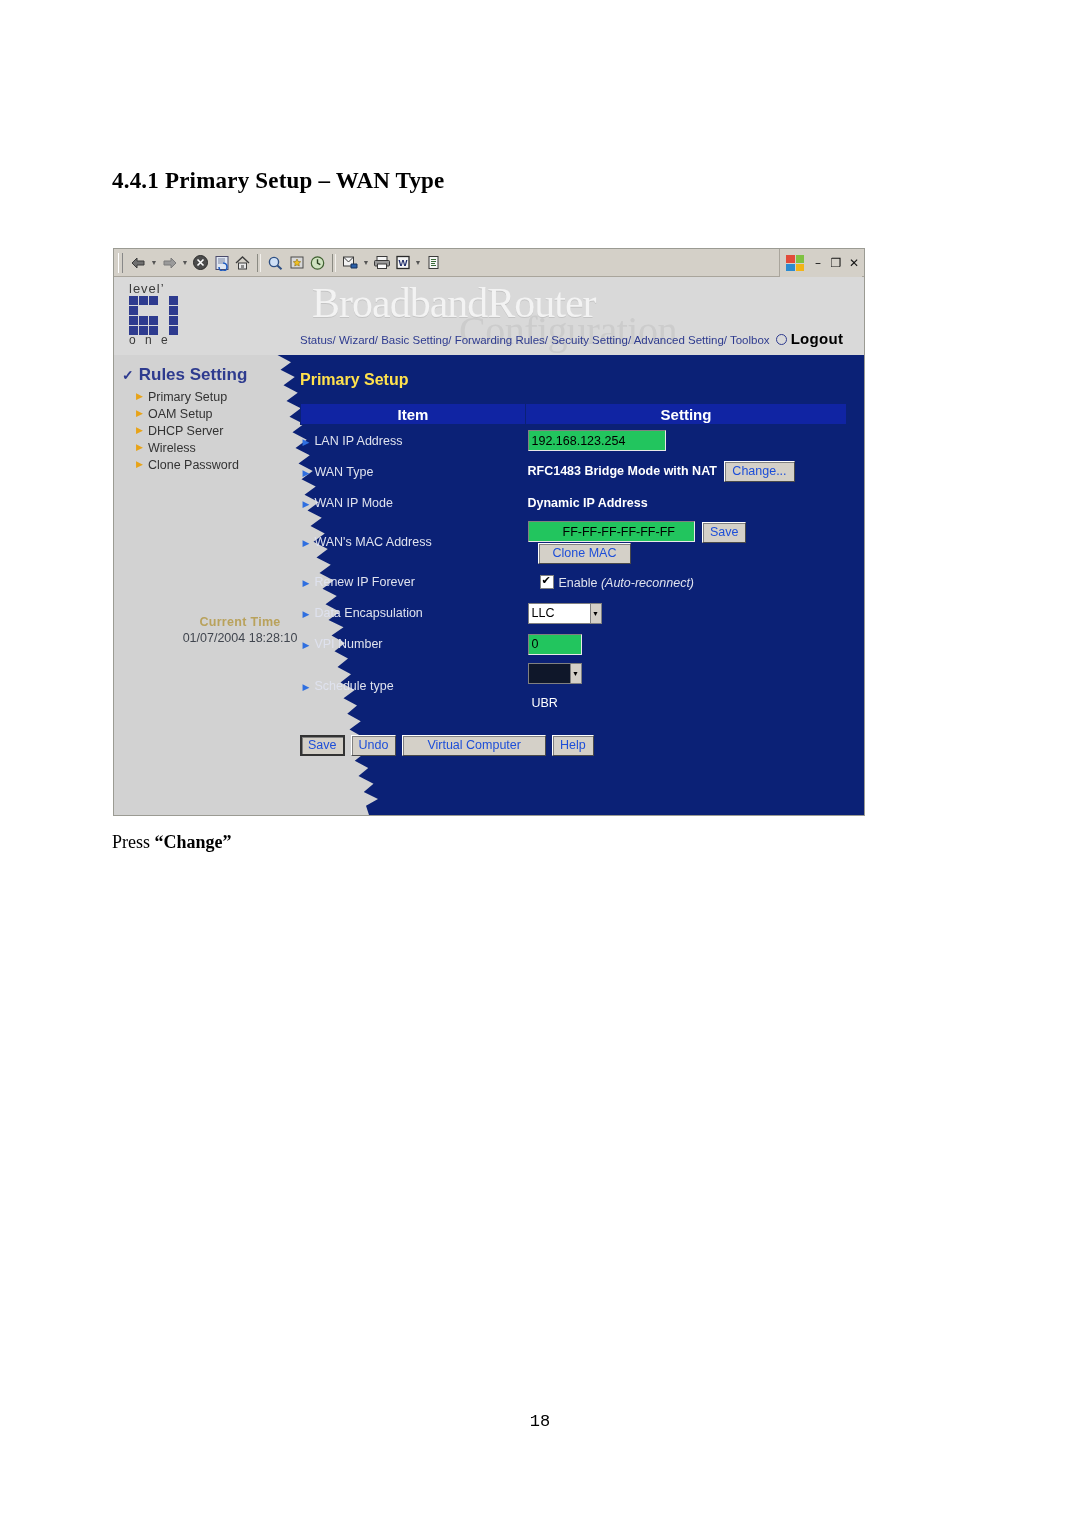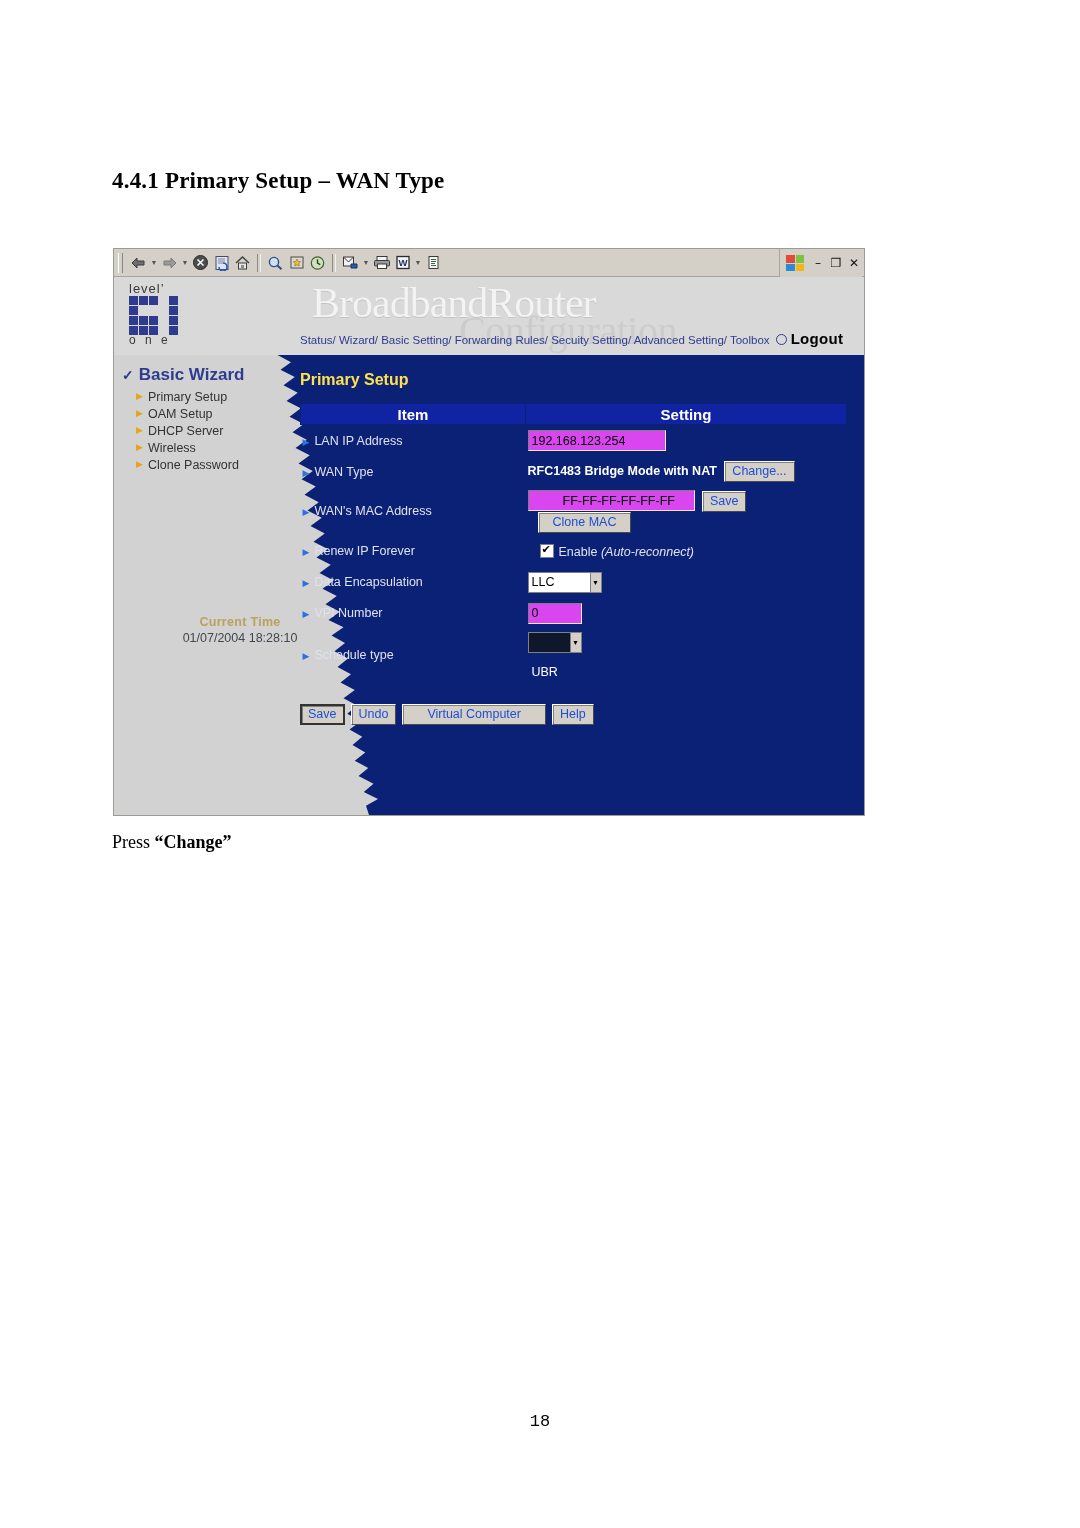--- a/index.html
+++ b/index.html
@@ -312,21 +312,21 @@
     color: #ffffff;
     font-size: 12.5px;
   }
   input.txt {
     font-family: "Liberation Sans", sans-serif;
     font-size: 12.5px;
     padding: 1px 3px;
     border: 1px solid #808080;
     border-right-color: #e8e8e8;
     border-bottom-color: #e8e8e8;
-    background: #d946ef;
+    background: #22c55e;
     color: #000;
     height: 17px;
     box-sizing: content-box;
   }
   .btn {
     font-family: "Liberation Sans", sans-serif;
     font-size: 12.5px;
     background: #d4d0c8;
     border: 1px solid;
     border-color: #fff #4a4a4a #4a4a4a #fff;
@@ -562,21 +562,21 @@
       <span>Status/ Wizard/ Basic Setting/ Forwarding Rules/ Secuity Setting/ Advanced Setting/ Toolbox</span><span class="logout-dot"></span><span class="logout-txt">Logout</span>
     </div>
   </div>
 
   <div class="rt-body">
     <div class="navy-panel"></div>
 
     <div class="sidebar">
       <div class="basic-setting">
         <span class="check-ico">✓</span>
-        <span>Basic Wizard</span>
+        <span>Rules Setting</span>
       </div>
       <div class="side-item">
         <span class="tri">▶</span>
         <span>Primary Setup</span>
       </div>
       <div class="side-item">
         <span class="tri">▶</span>
         <span>OAM Setup</span>
       </div>
       <div class="side-item">
@@ -621,20 +621,28 @@
           <tr>
             <td class="itm">
               <span class="tri-b">▶</span><span>WAN Type</span>
             </td>
             <td>
               <span class="val-strong">RFC1483 Bridge Mode with NAT</span>
               <button class="btn" style="margin-left:4px">Change...</button>
             </td>
           </tr>
 
+          <tr>
+            <td class="itm">
+              <span class="tri-b">▶</span><span>WAN IP Mode</span>
+            </td>
+            <td>
+              <span class="val-strong">Dynamic IP Address</span>
+            </td>
+          </tr>
 
           <tr>
             <td class="itm">
               <span class="tri-b">▶</span><span>WAN's MAC Address</span>
             </td>
             <td>
               <input class="txt" style="width: 128px; padding-left: 34px;" value="FF-FF-FF-FF-FF-FF">
               <button class="btn" style="margin-left:4px">Save</button>
               <button class="btn" style="margin-left:10px;padding:2px 14px">Clone MAC</button>
             </td>

